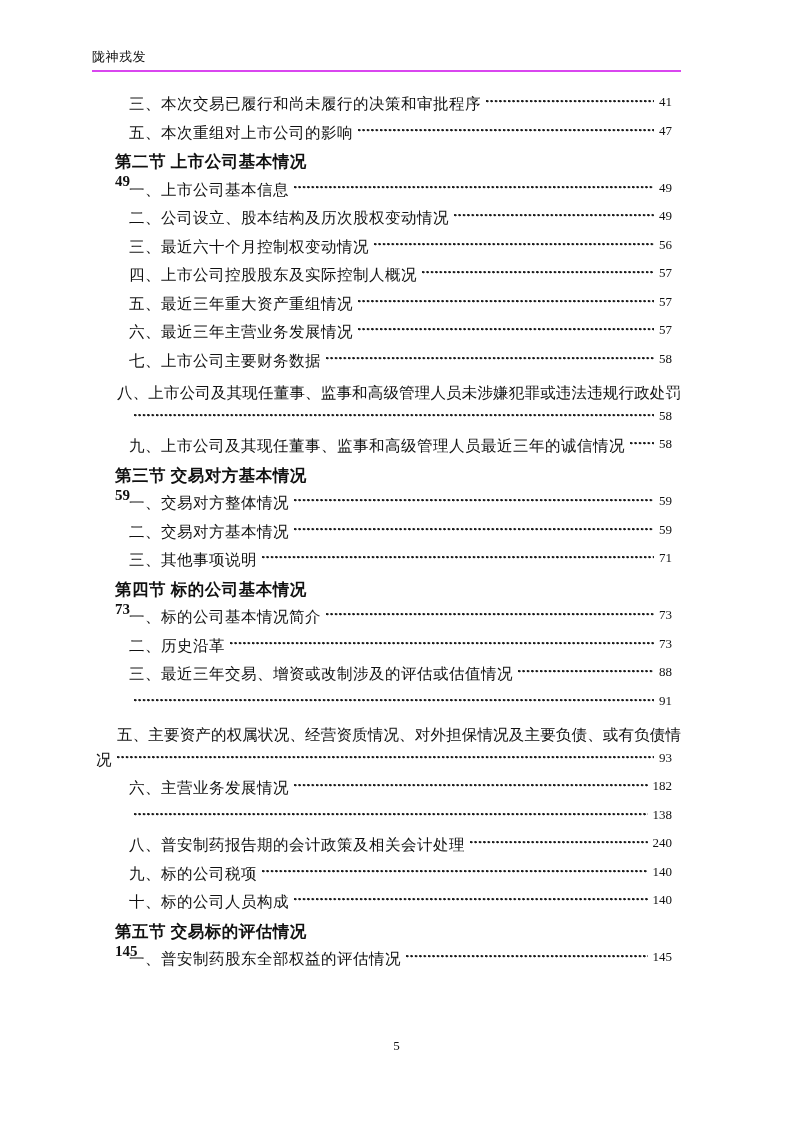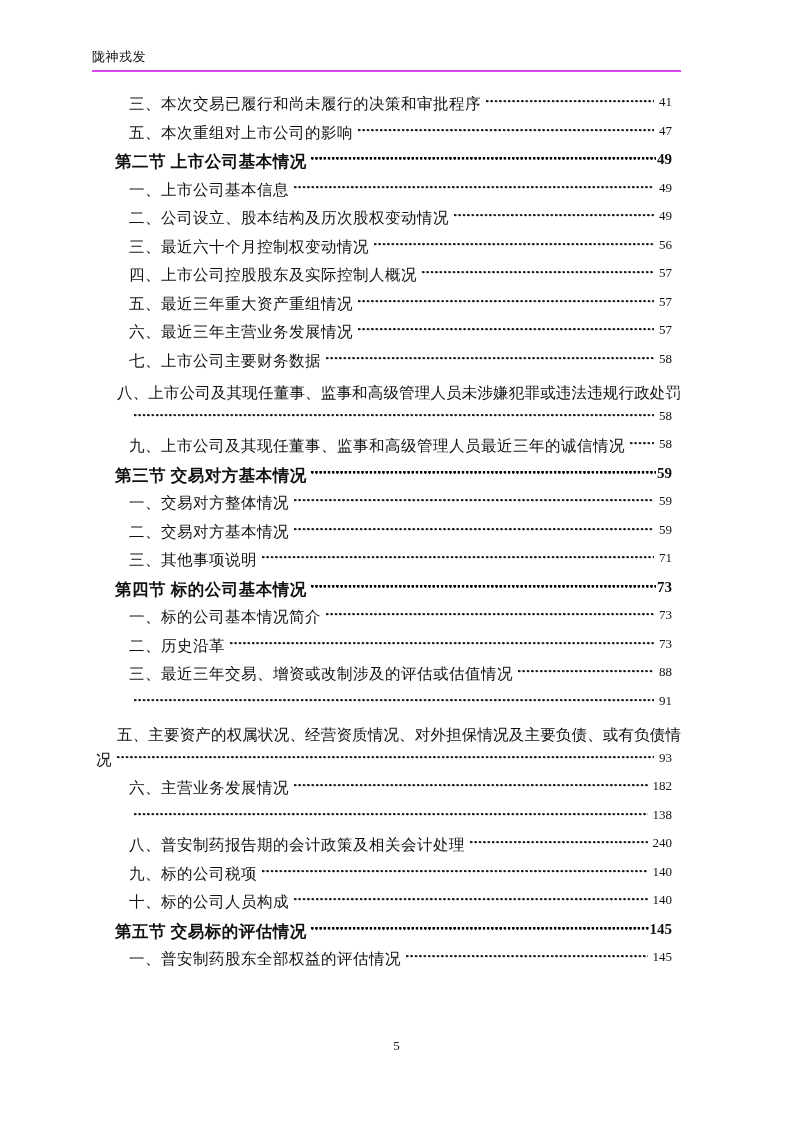--- a/index.html
+++ b/index.html
@@ -27,21 +27,21 @@
   .row {
     display:flex; align-items:flex-start;
     height:28.5px;
     font-size:15.5px; letter-spacing:0.5px;
     white-space:nowrap;
   }
   .row .txt { white-space:nowrap; }
   .row.entry     { padding-left:37px; }
   .row.dots-only { padding-left:37px; }
   .row.cont      { padding-left:4px;  }
-  .row.section   { padding-left:23px; font-weight:bold; font-size:16.5px; }
+  .row.section   { padding-left:23px; font-weight:bold; font-size:16.5px;flex-direction:column; }
   .row.wrap {
     display:block; padding-left:25px;
     line-height:28.5px; letter-spacing:0;
     text-align:justify; text-align-last:justify;
     white-space:normal;
   }
   .leader {
     flex:1; height:3px;
     margin-left:5px; margin-right:5px;
     transform:translateY(6px);

